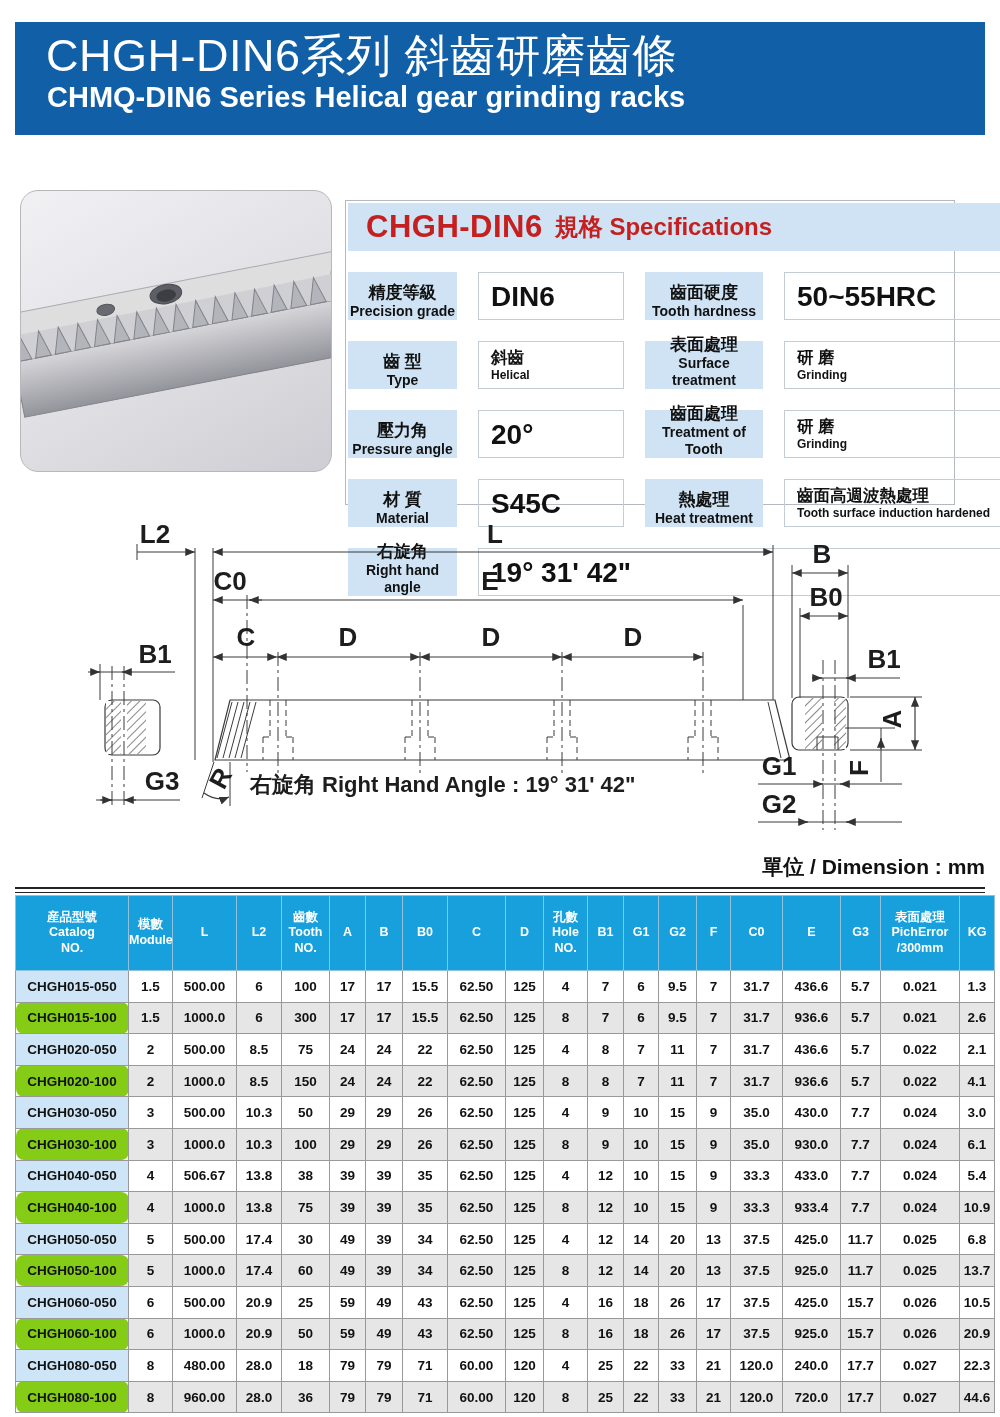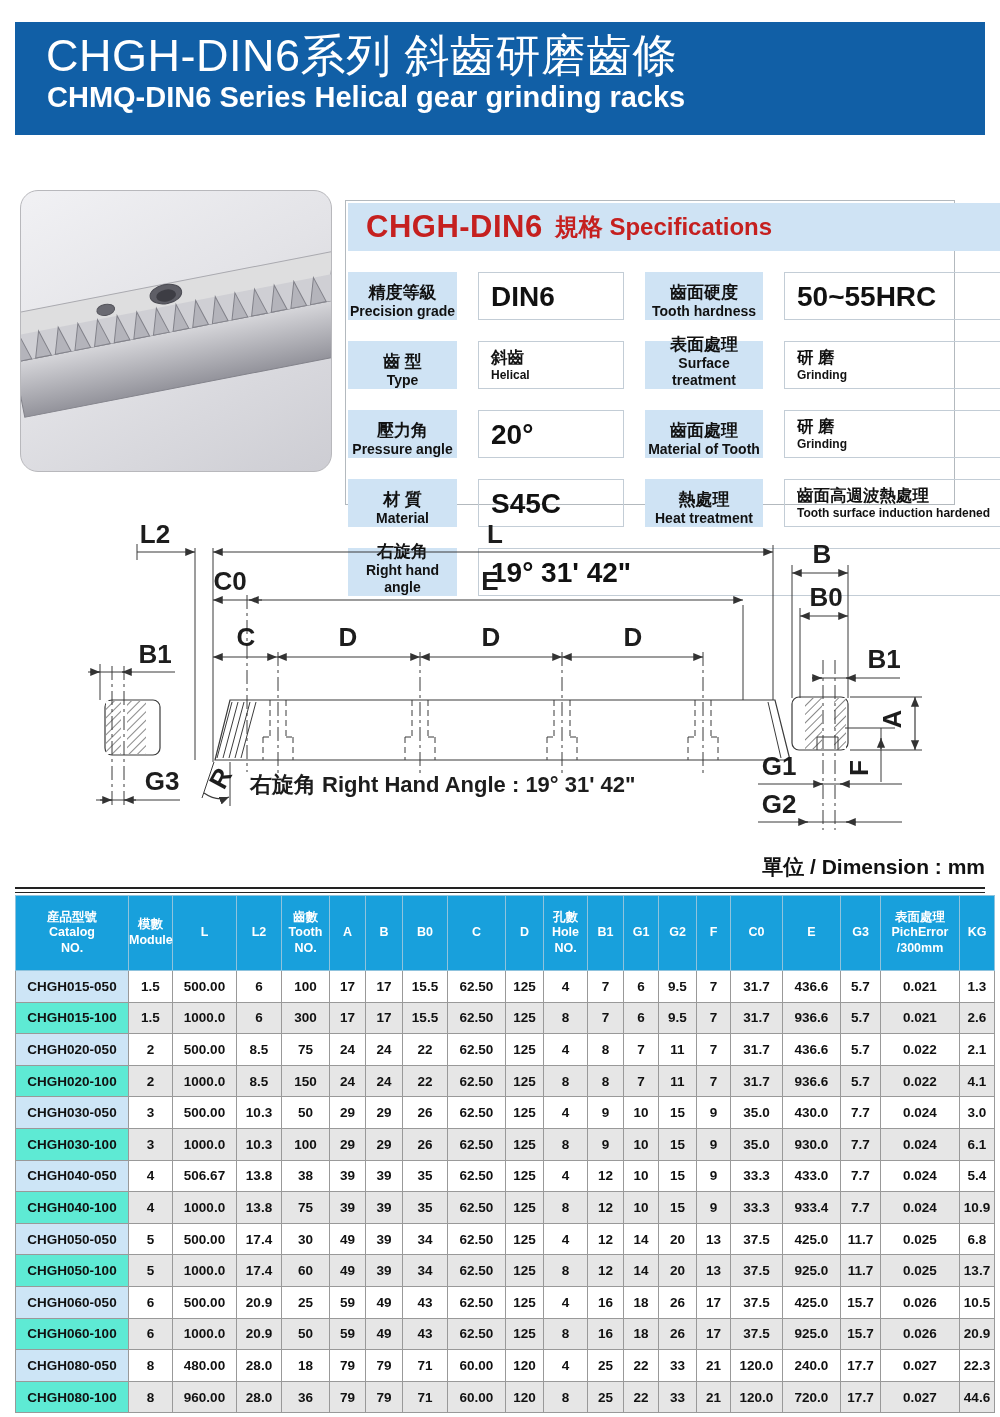--- a/index.html
+++ b/index.html
@@ -43,21 +43,21 @@
   .rule{position:absolute;left:15px;top:887px;width:970px;height:3px;border-top:2px solid #222;border-bottom:1px solid #222;}
 
   
   .dtable{position:absolute;left:15px;top:895px;width:970px;}
   table{border-collapse:collapse;table-layout:fixed;width:970px;border:1px solid #777;}
   thead th{background:#18a0dc;color:#fff;border:1px solid #8fc3dd;font-weight:bold;vertical-align:middle;height:70px;padding:2px 0;}
   .th-line{font-size:12.5px;line-height:1.25;text-align:center;}
   tbody td{border:1px solid #999;text-align:center;font-size:13.5px;font-weight:bold;height:30.6px;padding:0;background:#fff;}
   tbody td.cat{background:#cde5f6;}
   tbody tr.alt td{background:#e6e6e6;}
-  tbody tr.alt td.cat{background:#5eead4;}
+  tbody tr.alt td.cat{background:#84cc16;border-radius:8px;}
 </style>
 </head>
 <body>
 
 <div class="banner">
   <div class="t1">CHGH-DIN6系列 斜齒研磨齒條</div>
   <div class="t2">CHMQ-DIN6 Series Helical gear grinding racks</div>
 </div>
 
 <div class="photo">
@@ -130,21 +130,21 @@
     <div class="v-en">Grinding</div>
   </div>
 
   <div class="sp-label">
     <div class="l-zh">壓力角</div>
     <div class="l-en">Pressure angle</div>
   </div>
   <div class="sp-val big">20°</div>
   <div class="sp-label">
     <div class="l-zh">齒面處理</div>
-    <div class="l-en">Material of Tooth</div>
+    <div class="l-en">Treatment of Tooth</div>
   </div>
   <div class="sp-val">
     <div class="v-zh">研 磨</div>
     <div class="v-en">Grinding</div>
   </div>
 
   <div class="sp-label">
     <div class="l-zh">材 質</div>
     <div class="l-en">Material</div>
   </div>

